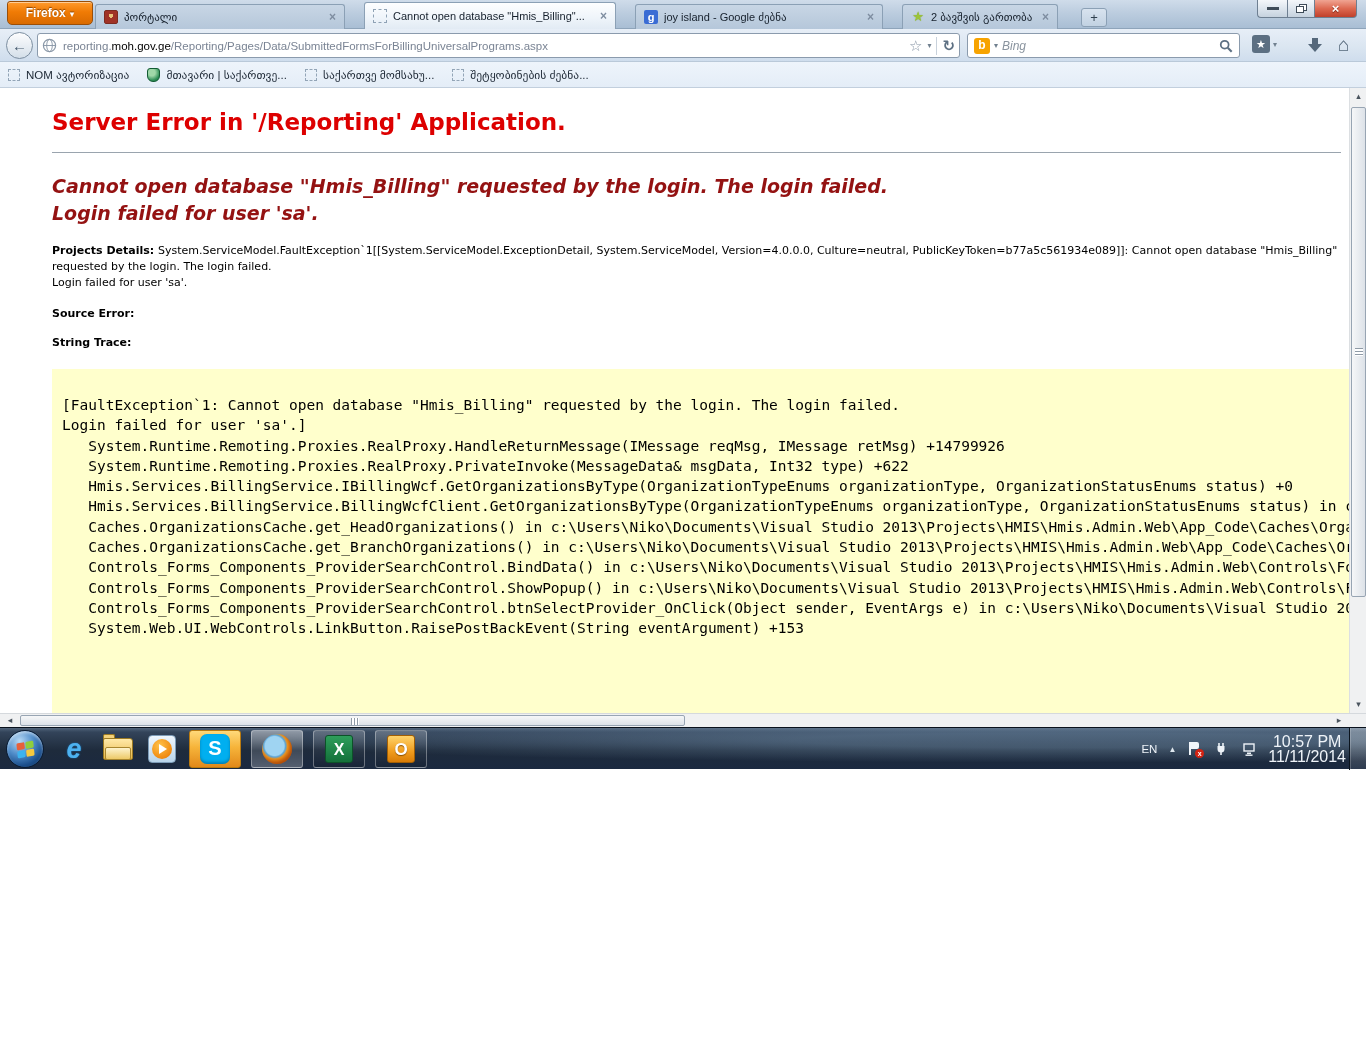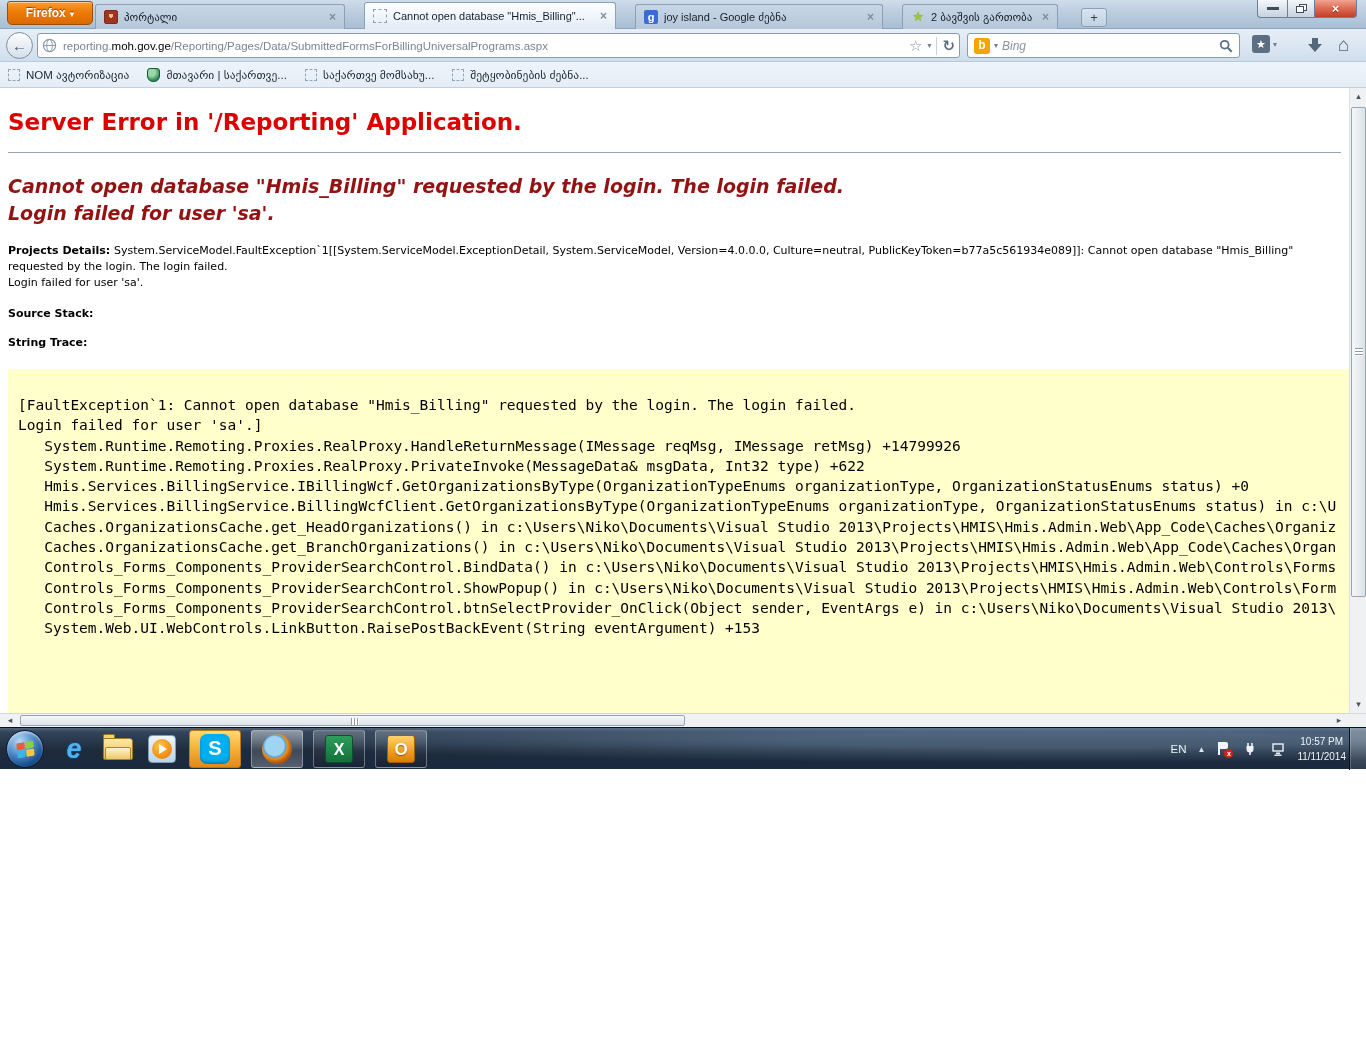--- a/index.html
+++ b/index.html
@@ -85,21 +85,21 @@
     border-bottom:1px solid #c2cfdd; display:flex; align-items:center; padding-left:8px; gap:18px; }
   .bm-item { display:flex; align-items:center; gap:6px; font-size:11.5px; color:#1d2835; white-space:nowrap; }
   .bm-ic-dashed { width:12px; height:12px; border:1px dashed #93a5b7; }
   .bm-ic-shield { width:13px; height:14px; border-radius:3px 3px 6px 6px;
     background:radial-gradient(circle at 35% 30%,#9fd8a8 0 30%,#2f8f57 70%,#176b3c 100%);
     border:1px solid #135c33; }
 
   
   .page { position:relative; height:625px; background:#fff; overflow:hidden;
     font-family:"DejaVu Sans","Liberation Sans",sans-serif; }
-  .content { padding:0 8px; margin-right:17px; }
+  .content { padding:0 8px; margin-right:17px;margin-left:44px; }
   .err-h1 { margin-top:18px; font-size:23px; line-height:32px; font-weight:bold; color:#dd0000; }
   .err-hr { border:0; border-top:1px solid #9aa4ae; margin-top:14px; }
   .err-h2 { margin-top:20px; font-size:19px; line-height:27px; font-style:italic; font-weight:bold; color:#941212; }
   .err-p { margin-top:16px; font-size:11px; line-height:16px; color:#000; }
   .err-p.desc { margin-top:20px; }
   .err-label { font-weight:bold; }
   .pre-wrap { white-space:pre-wrap; }
   .block-label { display:block; margin-top:16px; font-size:11px; font-weight:bold; }
   .src-box { margin-top:18px; background:#ffffcc; padding:6px 2px;
     font-family:"DejaVu Sans Mono","Liberation Mono",monospace; font-size:10px; font-weight:bold;
@@ -186,21 +186,21 @@
   .tray { position:absolute; right:20px; top:0; height:42px; display:flex; align-items:center; gap:11px;
     color:#eef3f8; }
   .tray-lang { font-size:11.5px; }
   .tray-chevron { font-size:8px; color:#dfe7ee; }
   .tray-ic { width:16px; height:16px; position:relative; }
   .flag-pole { position:absolute; left:2px; top:1px; width:1.5px; height:13px; background:#f2f6fa; }
   .flag-cloth { position:absolute; left:3px; top:1px; width:9px; height:7px; background:#f2f6fa;
     border-radius:0 2px 2px 0; }
   .flag-badge { position:absolute; right:-1px; bottom:-1px; width:9px; height:9px; border-radius:50%;
     background:#d42313; color:#fff; font-size:7px; line-height:9px; text-align:center; font-weight:bold; }
-  .clock { text-align:center; font-size:10px; line-height:15px; }
+  .clock { text-align:center; font-size:16px; line-height:15px; }
   .show-desktop { position:absolute; right:0; top:0; width:17px; height:42px;
     border-left:1px solid #0a131d; box-shadow:inset 1px 0 0 rgba(255,255,255,.2);
     background:linear-gradient(180deg,rgba(255,255,255,.30),rgba(255,255,255,.08)); }
   .below-space { height:229px; background:#fff; }
 </style>
 </head>
 <body>
 
 <div class="titlebar">
   <div class="fx-btn">
@@ -304,21 +304,21 @@
 <div class="page">
   <div class="content">
     <h1 class="err-h1">Server Error in '/Reporting' Application.</h1>
     <hr class="err-hr">
     <h2 class="err-h2">
       <div>Cannot open database "Hmis_Billing" requested by the login. The login failed.</div>
       <div>Login failed for user 'sa'.</div>
     </h2>
     <p class="err-p"><span class="err-label">Projects Details: </span><span class="pre-wrap">System.ServiceModel.FaultException`1[[System.ServiceModel.ExceptionDetail, System.ServiceModel, Version=4.0.0.0, Culture=neutral, PublicKeyToken=b77a5c561934e089]]: Cannot open database "Hmis_Billing" requested by the login. The login failed.
 Login failed for user 'sa'.</span></p>
-    <b class="block-label">Source Stack:</b>
+    <b class="block-label">Source Error:</b>
     <b class="block-label">String Trace:</b>
     <pre class="stack-box">[FaultException`1: Cannot open database "Hmis_Billing" requested by the login. The login failed.
 Login failed for user 'sa'.]
    System.Runtime.Remoting.Proxies.RealProxy.HandleReturnMessage(IMessage reqMsg, IMessage retMsg) +14799926
    System.Runtime.Remoting.Proxies.RealProxy.PrivateInvoke(MessageData&amp; msgData, Int32 type) +622
    Hmis.Services.BillingService.IBillingWcf.GetOrganizationsByType(OrganizationTypeEnums organizationType, OrganizationStatusEnums status) +0
    Hmis.Services.BillingService.BillingWcfClient.GetOrganizationsByType(OrganizationTypeEnums organizationType, OrganizationStatusEnums status) in c:\U
    Caches.OrganizationsCache.get_HeadOrganizations() in c:\Users\Niko\Documents\Visual Studio 2013\Projects\HMIS\Hmis.Admin.Web\App_Code\Caches\Organiz
    Caches.OrganizationsCache.get_BranchOrganizations() in c:\Users\Niko\Documents\Visual Studio 2013\Projects\HMIS\Hmis.Admin.Web\App_Code\Caches\Organ
    Controls_Forms_Components_ProviderSearchControl.BindData() in c:\Users\Niko\Documents\Visual Studio 2013\Projects\HMIS\Hmis.Admin.Web\Controls\Forms

